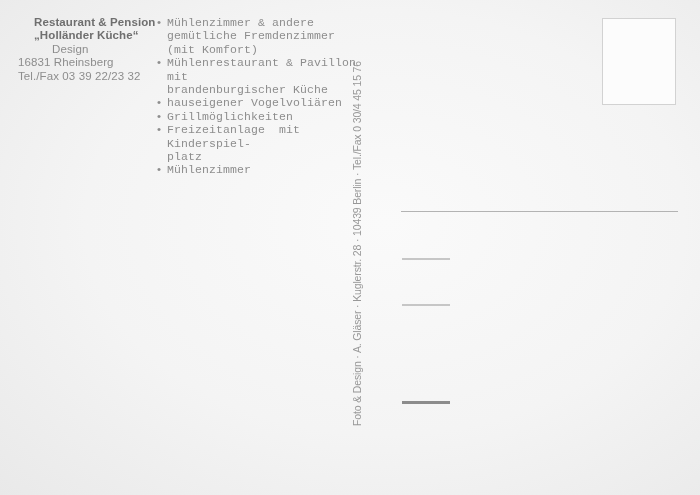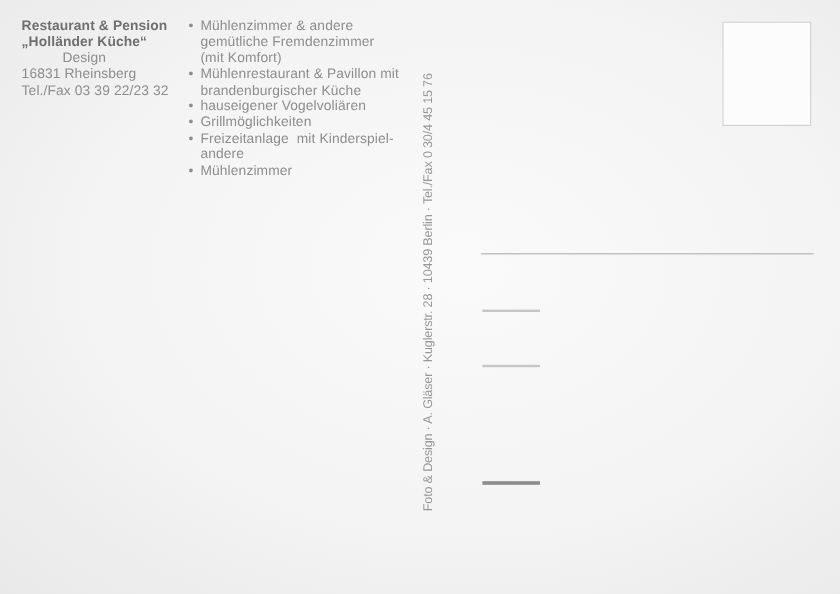--- a/index.html
+++ b/index.html
@@ -26,20 +26,21 @@
     top: 16px;
     width: 150px;
     font-size: 11.5px;
     line-height: 13.4px;
     color: #8d8d8d;
     letter-spacing: 0.1px;
   }
   .info-block .bold {
     font-weight: bold;
     color: #6f6f6f;
+    margin-left: 16px;
   }
   .info-block .indented {
     padding-left: 34px;
   }
 
   
   .feature-list {
     position: absolute;
     left: 157px;
     top: 16px;
@@ -54,20 +55,21 @@
     align-items: flex-start;
   }
   .feature-bullet {
     width: 10px;
     flex: 0 0 10px;
     color: #8d8d8d;
   }
   .feature-text {
     white-space: pre-wrap;
     flex: 1 1 auto;
+    font-family: Liberation Mono, monospace;
   }
 
   
   .publisher-credit {
     position: absolute;
     left: 351px;
     top: 426px;
     transform: rotate(-90deg);
     transform-origin: 0 0;
     white-space: nowrap;
@@ -167,21 +169,21 @@
       <span class="feature-bullet">•</span>
       <span class="feature-text">hauseigener Vogelvoliären</span>
     </div>
     <div class="feature-item">
       <span class="feature-bullet">•</span>
       <span class="feature-text">Grillmöglichkeiten</span>
     </div>
     <div class="feature-item">
       <span class="feature-bullet">•</span>
       <span class="feature-text">Freizeitanlage  mit Kinderspiel-
-andere</span>
+platz</span>
     </div>
     <div class="feature-item">
       <span class="feature-bullet">•</span>
       <span class="feature-text">Mühlenzimmer</span>
     </div>
   </div>
 
   <div class="publisher-credit">Foto &amp; Design · A. Gläser · Kuglerstr. 28 · 10439 Berlin · Tel./Fax 0 30/4 45 15 76</div>
 
   <div class="stamp-box"></div>

